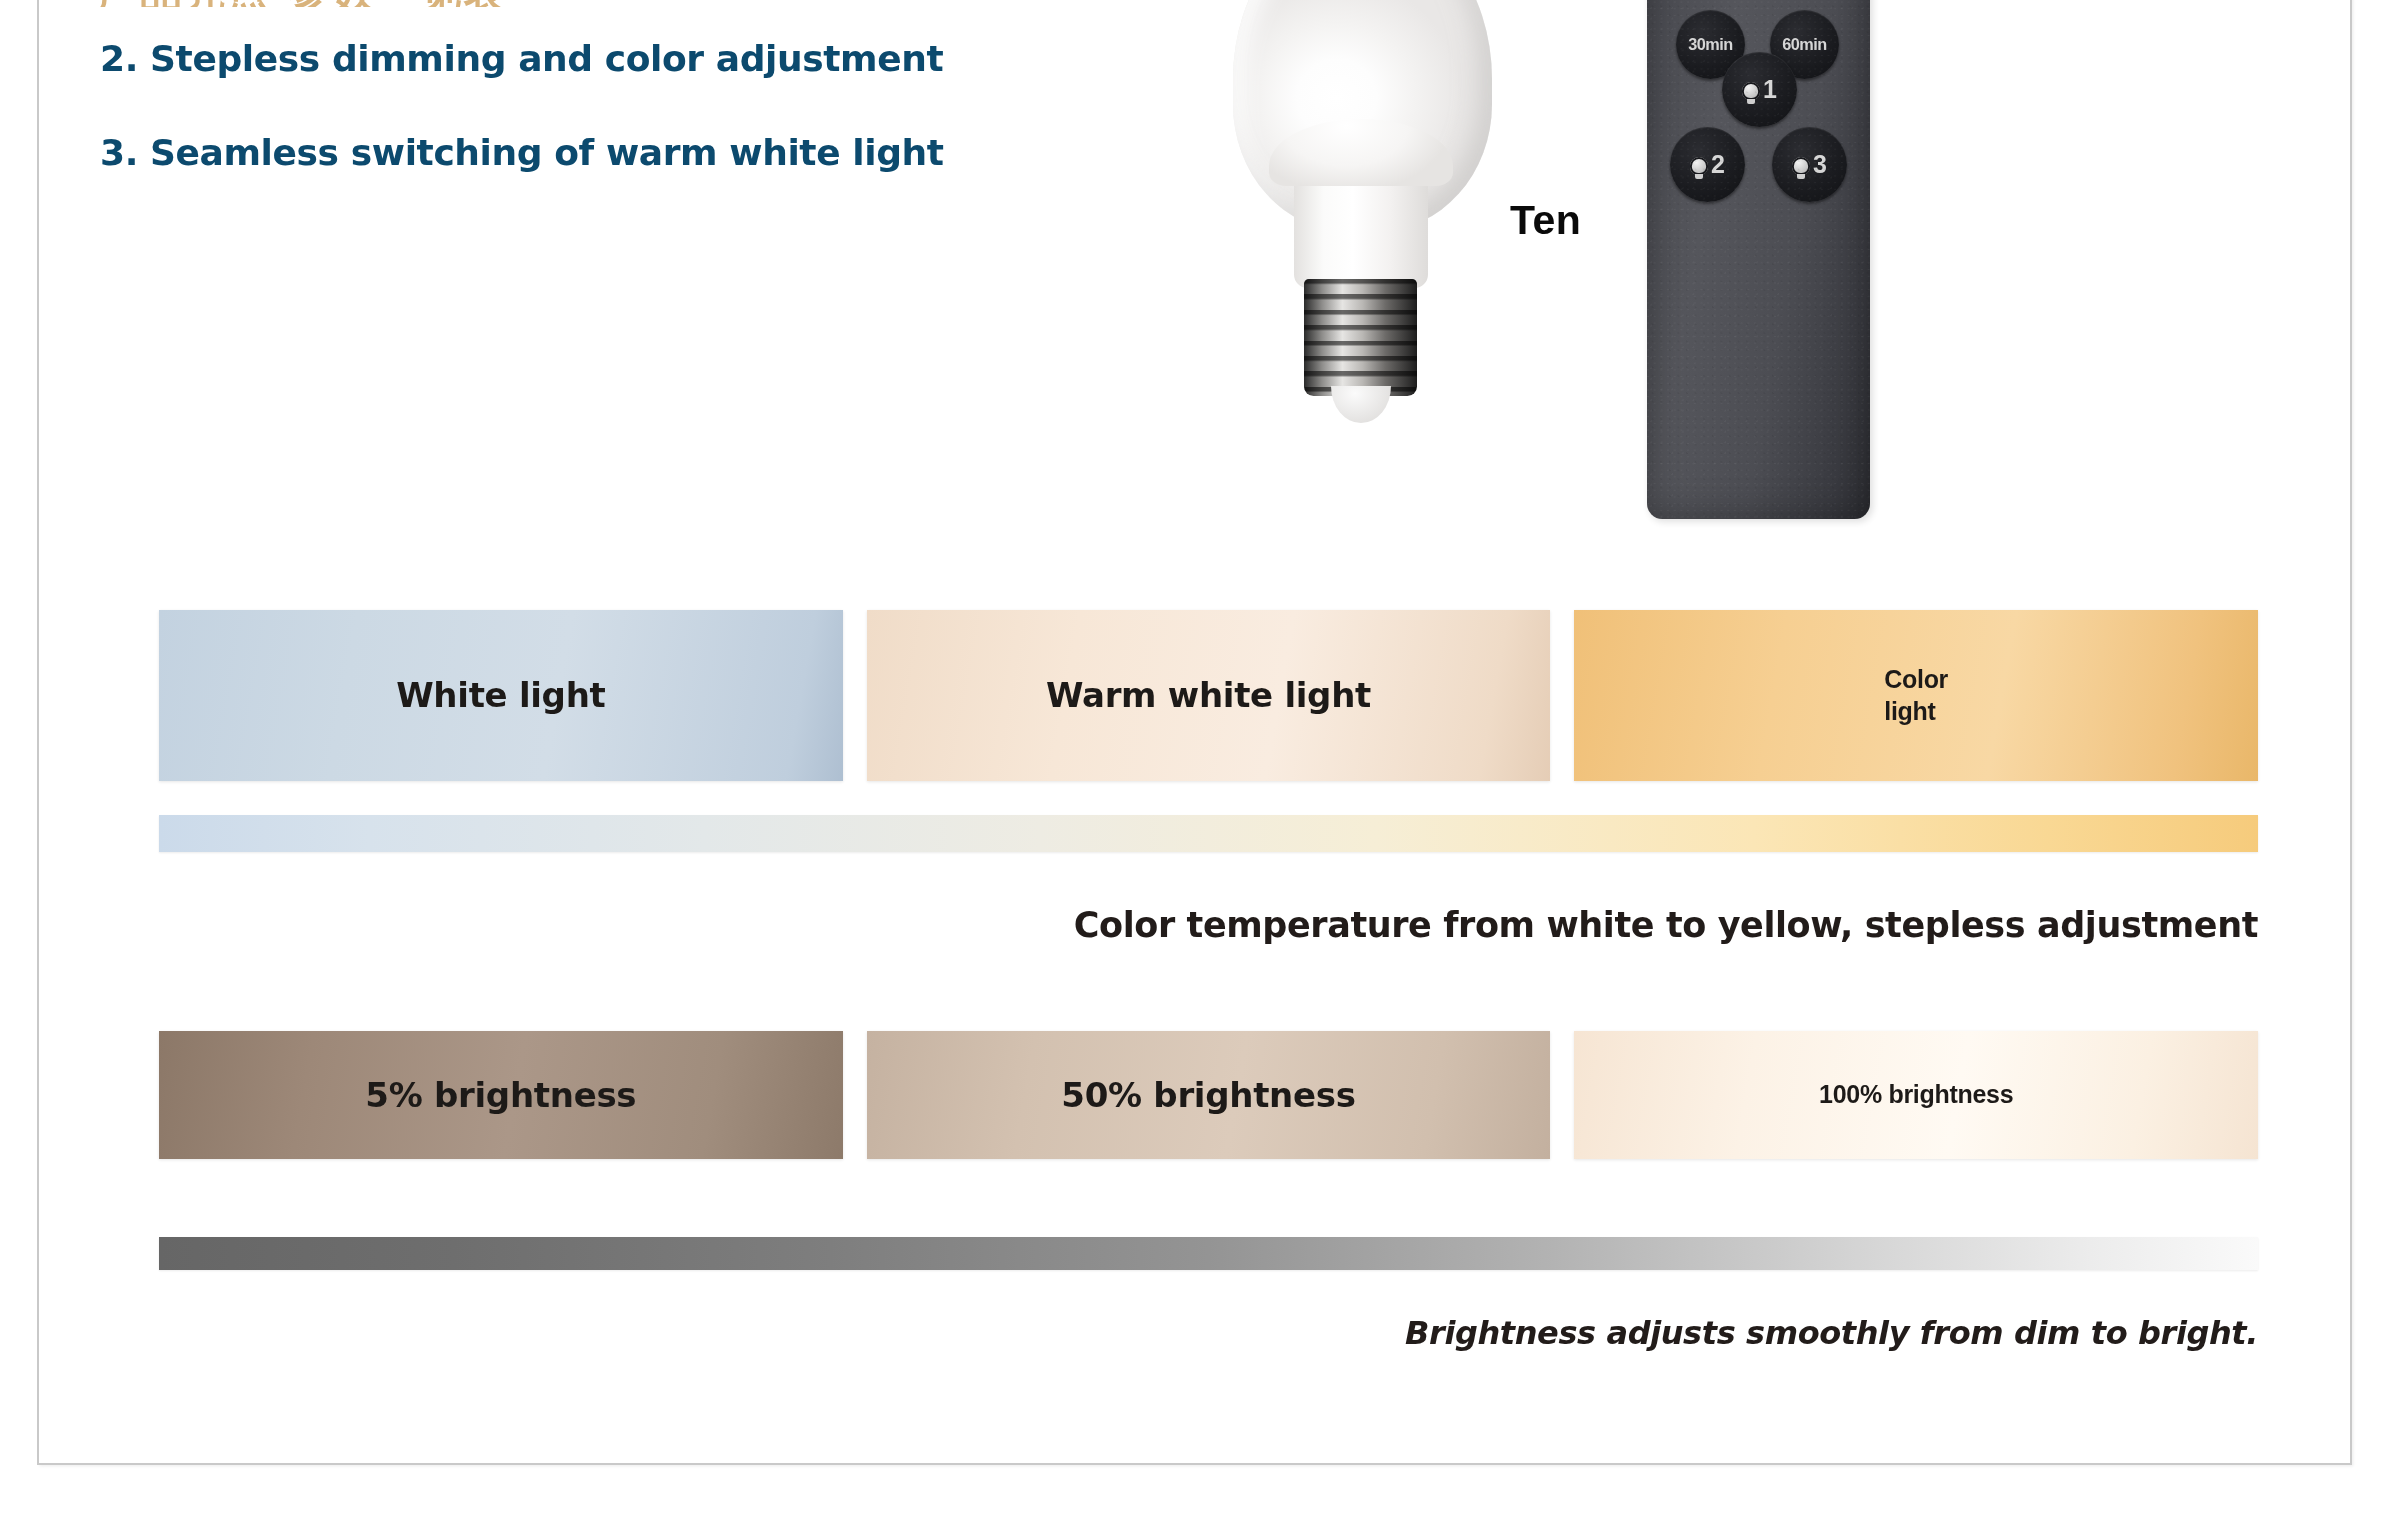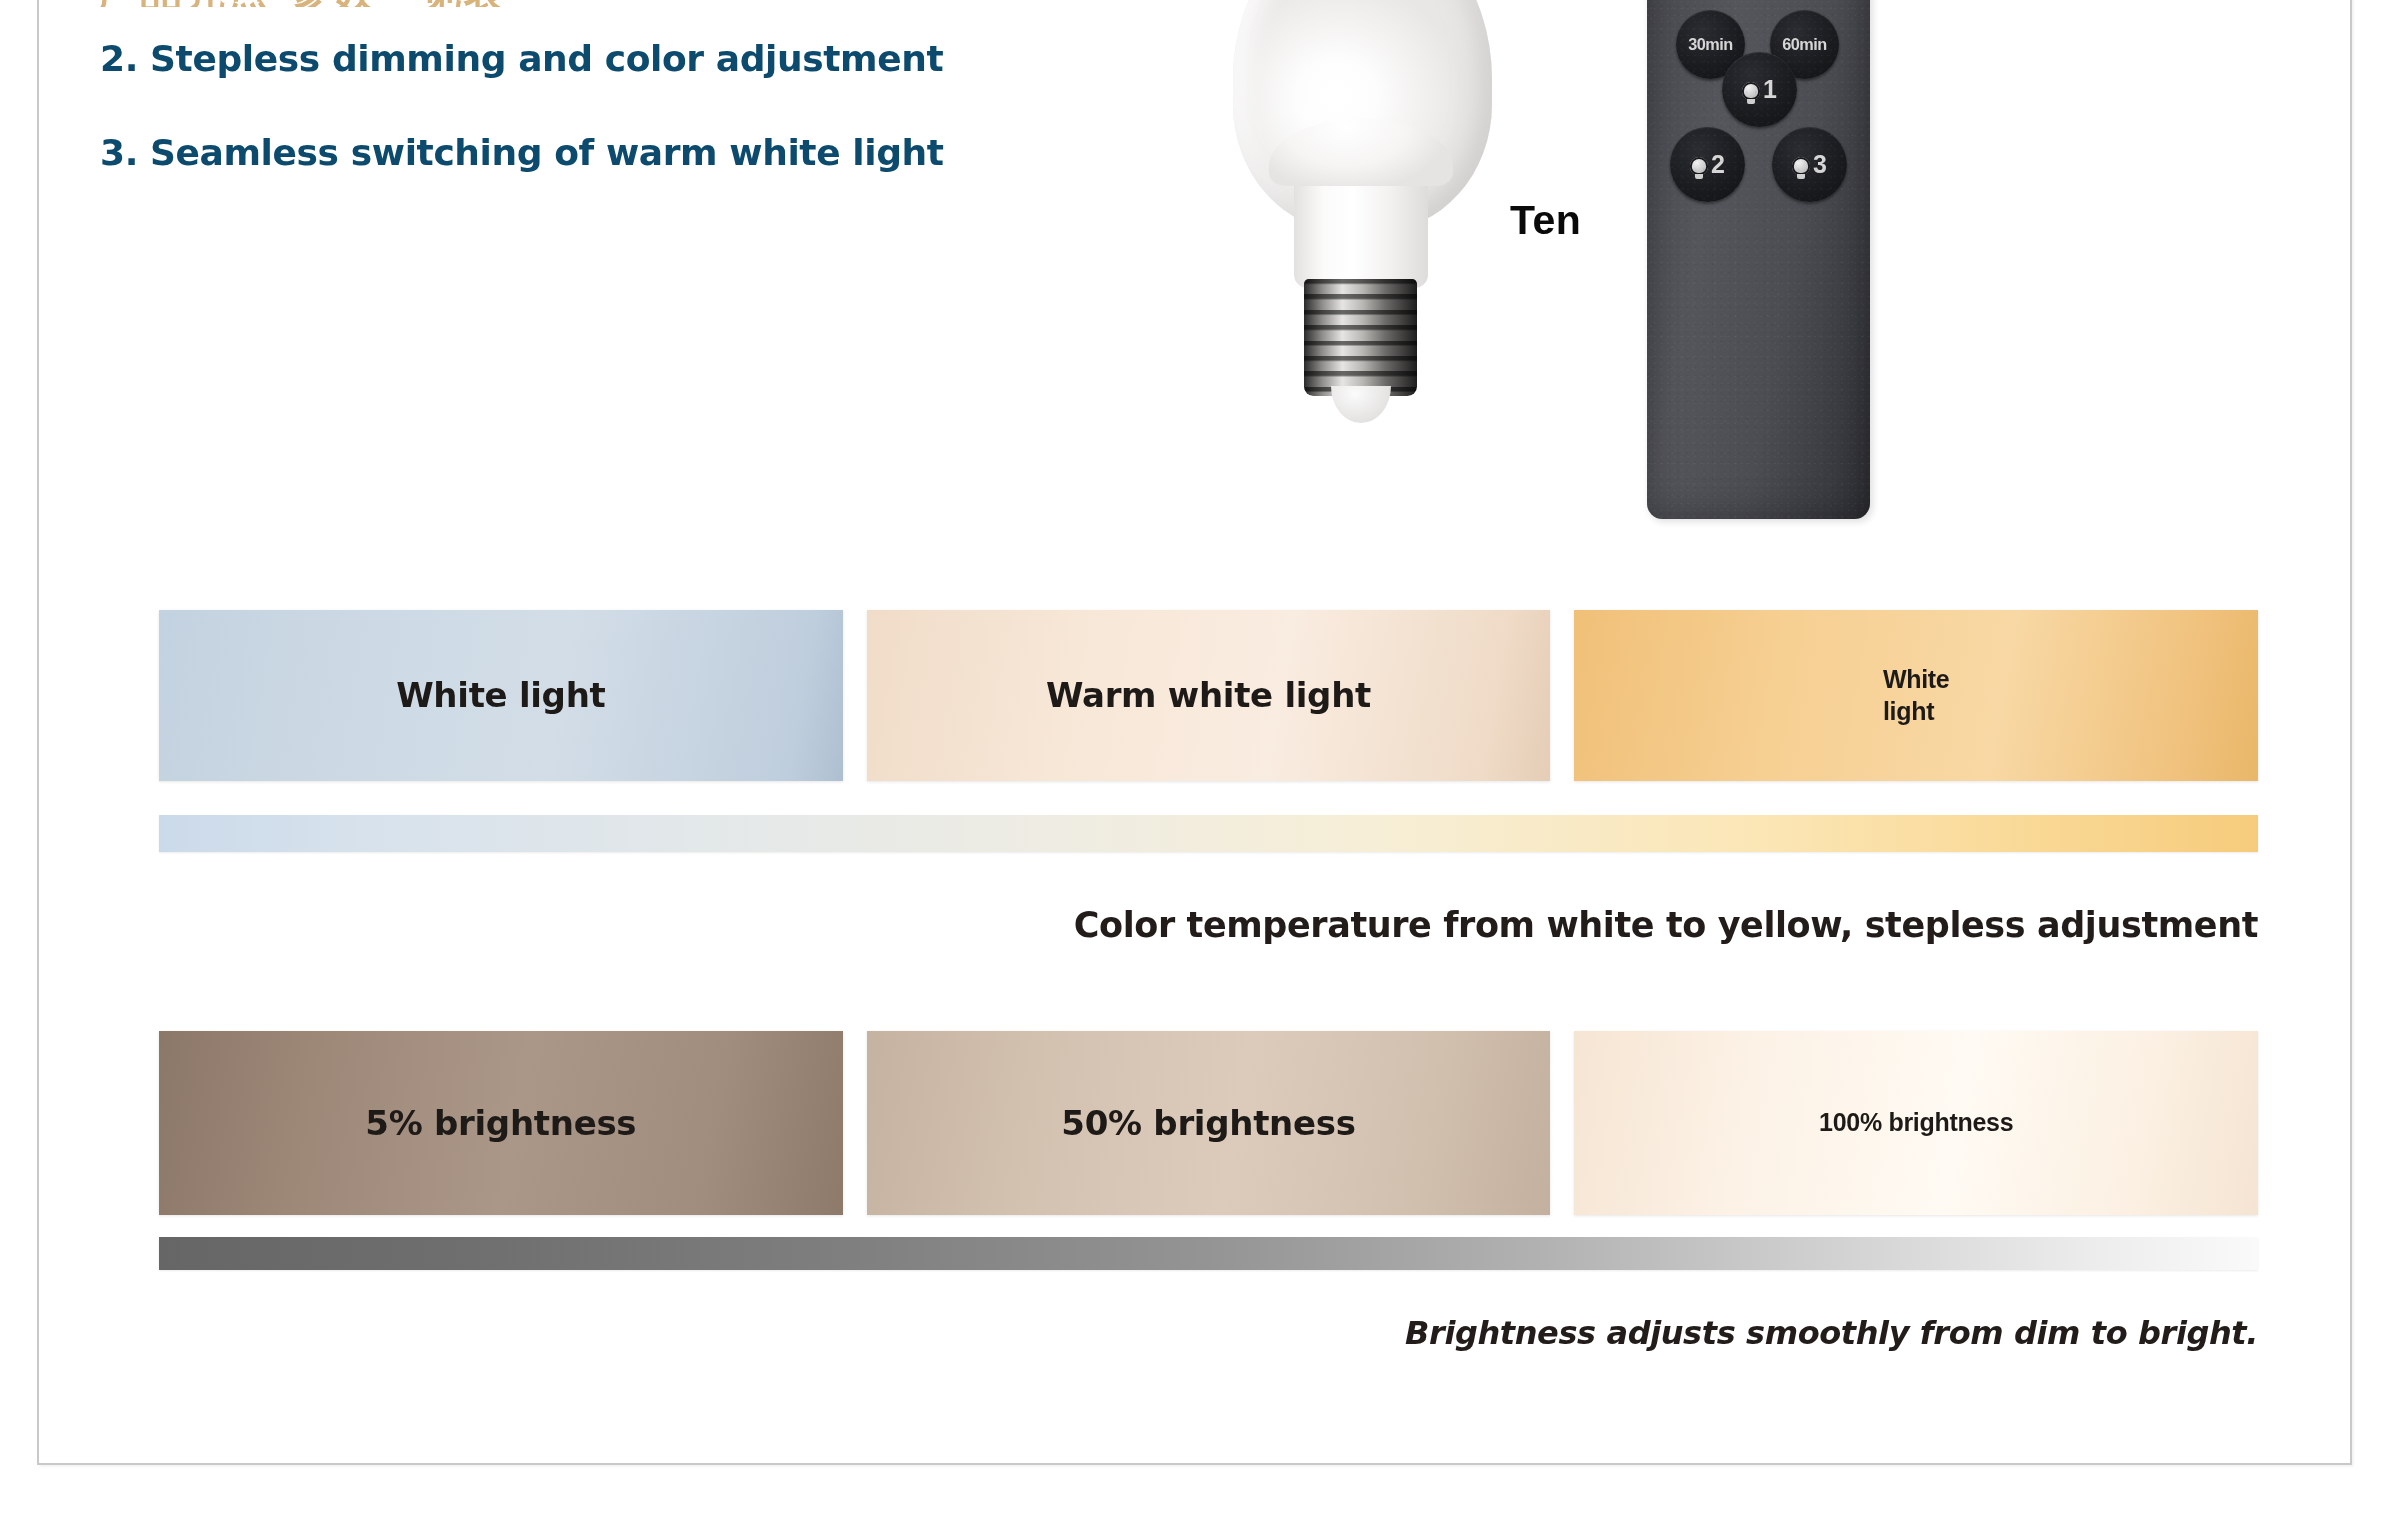--- a/index.html
+++ b/index.html
@@ -202,21 +202,21 @@
 
   
   .swatch-row {
     position: absolute;
     left: 159px;
     width: 2099px;
     display: flex;
     gap: 24px;
   }
   #color-row      { top: 610px;  height: 171px; }
-  #brightness-row { top: 1031px; height: 184px; }
+  #brightness-row { top: 1031px; height: 128px; }
 
   .swatch {
     flex: 1 1 0;
     display: flex;
     align-items: center;
     justify-content: center;
     box-shadow: 0 1px 2.9px rgba(0,0,0,0.10);
   }
   .swatch-label {
     font-family: "DejaVu Sans", sans-serif;
@@ -325,21 +325,21 @@
 </div>
 
 <div class="swatch-row" id="color-row">
   <div class="swatch" id="swatch-white-light">
     <span class="swatch-label label-lg">White light</span>
   </div>
   <div class="swatch" id="swatch-warm-white-light">
     <span class="swatch-label label-lg">Warm white light</span>
   </div>
   <div class="swatch" id="swatch-warm-light">
-    <span class="swatch-label label-sm" style="white-space:pre-line">White
+    <span class="swatch-label label-sm" style="white-space:pre-line">Color
 light</span>
   </div>
 </div>
 
 <div class="gradient-strip" id="color-gradient-strip"></div>
 
 <div class="caption" id="color-caption">Color temperature from white to yellow, stepless adjustment</div>
 
 <div class="swatch-row" id="brightness-row">
   <div class="swatch" id="swatch-b5">

